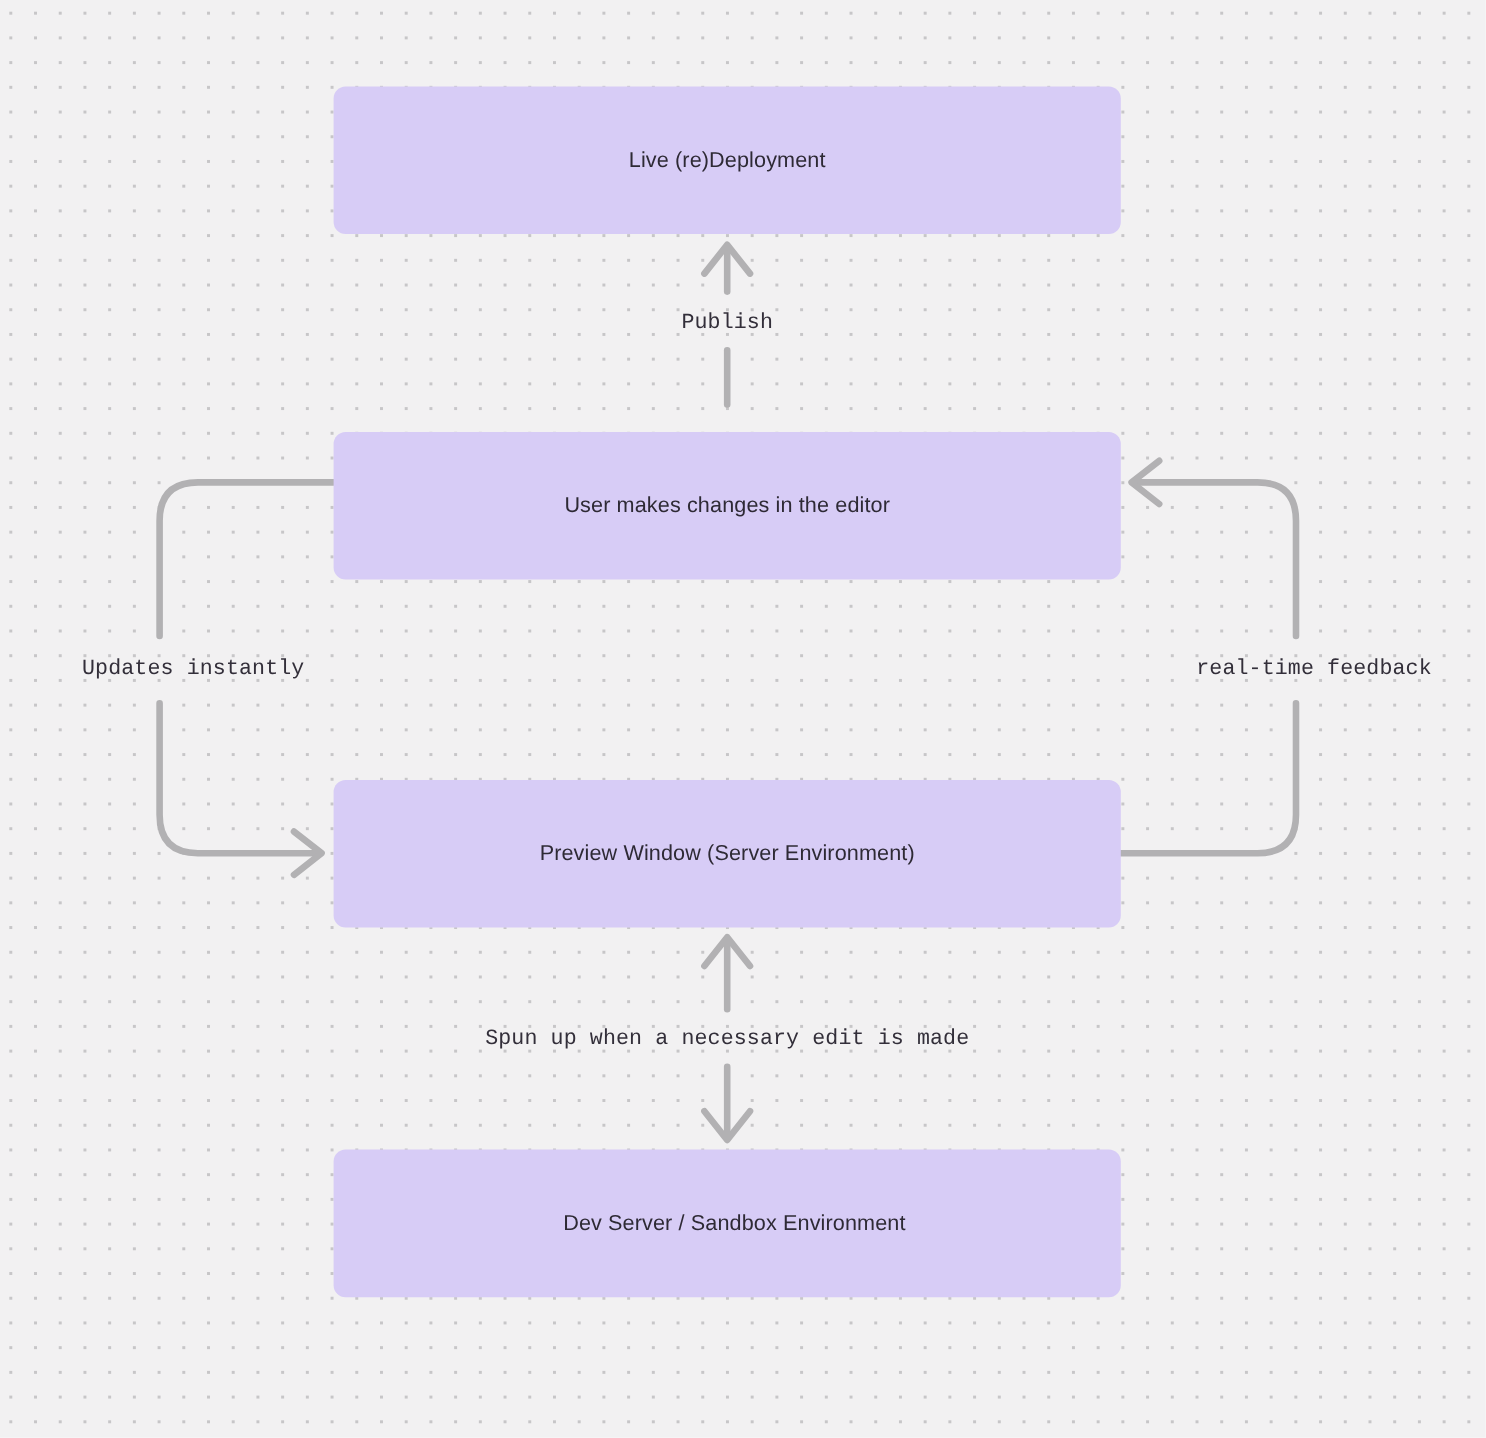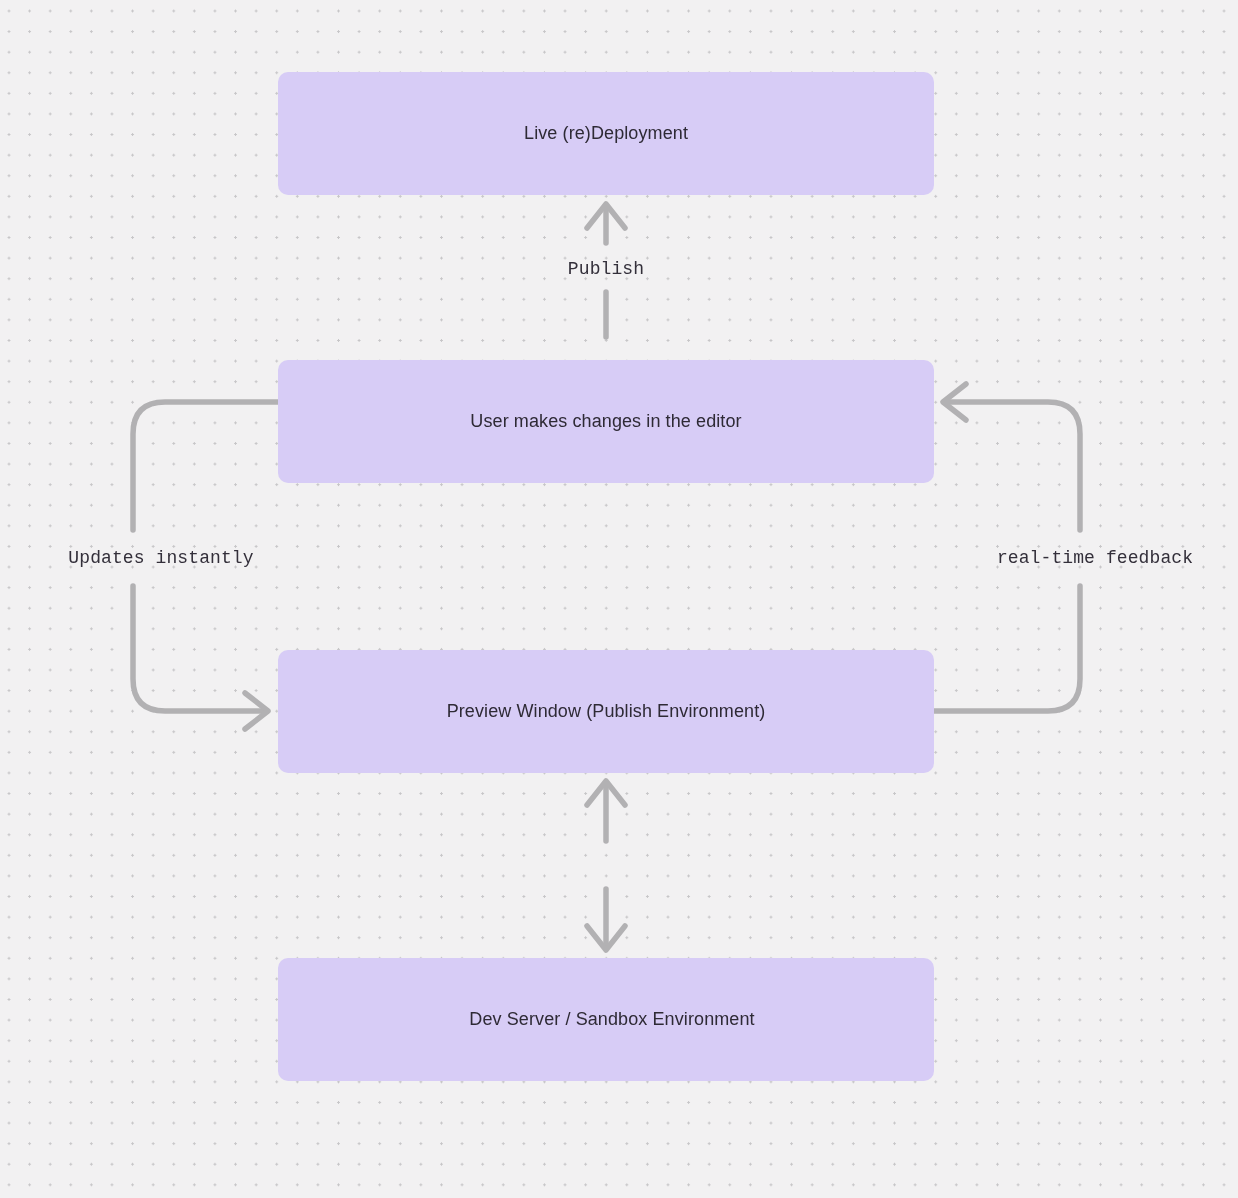--- a/index.html
+++ b/index.html
@@ -108,24 +108,25 @@
 
   <div class="node node-live">
     <span>Live (re)Deployment</span>
   </div>
 
   <div class="node node-editor">
     <span>User makes changes in the editor</span>
   </div>
 
   <div class="node node-preview">
-    <span>Preview Window (Publish Environment)</span>
+    <span>Preview Window (Server Environment)</span>
   </div>
 
   <div class="node node-dev">
     <span>Dev Server / Sandbox Environment</span>
   </div>
 
   <div class="edge-label label-publish">Publish</div>
   <div class="edge-label label-updates">Updates instantly</div>
   <div class="edge-label label-feedback">real-time feedback</div>
+  <div class="edge-label label-spunup">Spun up when a necessary edit is made</div>
 
 </div>
 
 </body></html>

